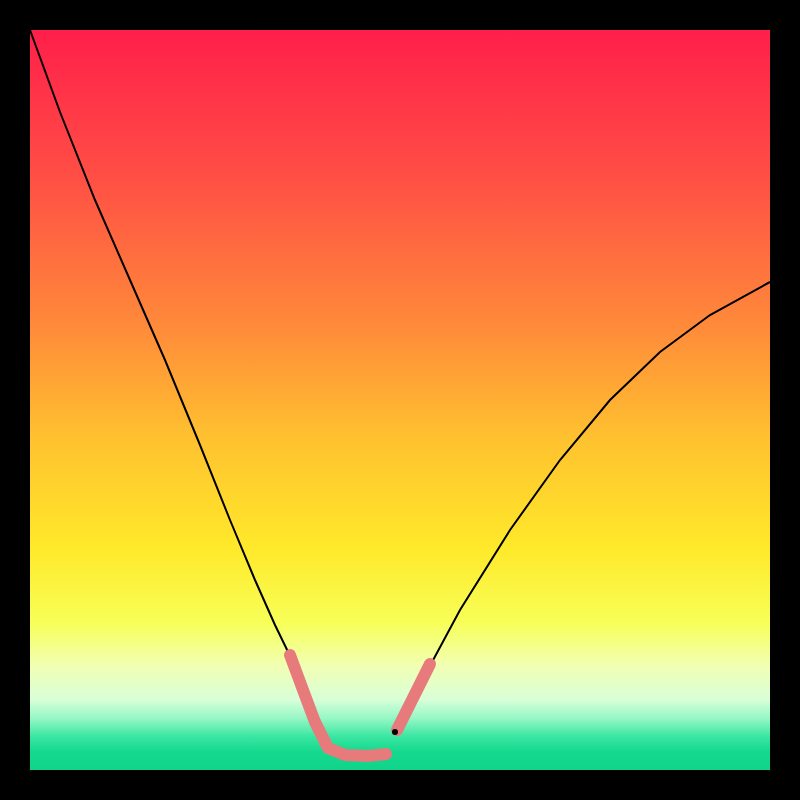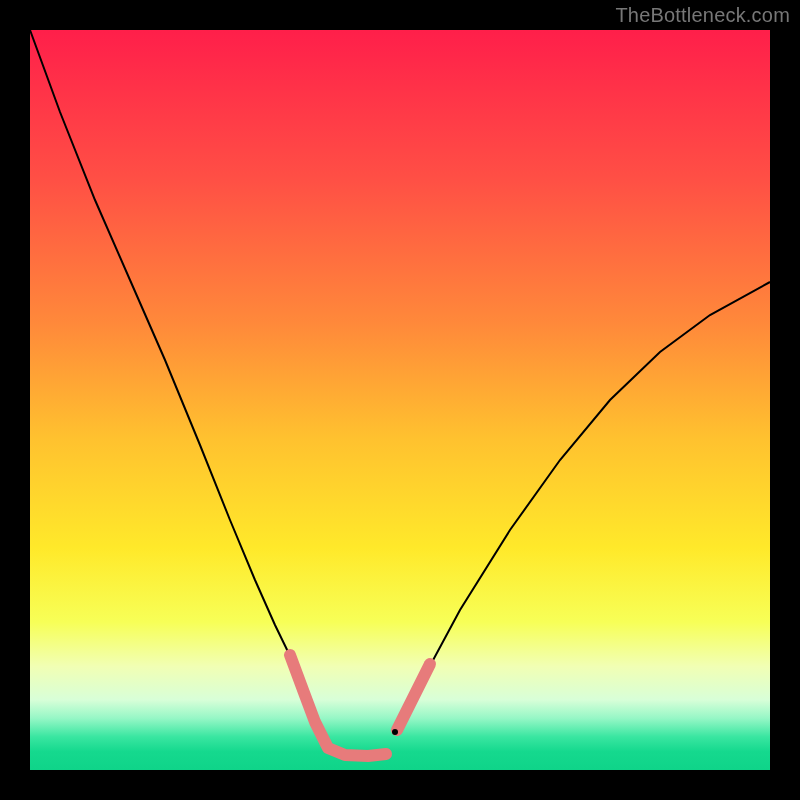--- a/index.html
+++ b/index.html
@@ -50,14 +50,13 @@
           <stop offset="100%" stop-color="#0fd489"></stop>
         </linearGradient>
     </defs>
     <rect id="plot-bg" x="30" y="30" width="740" height="740" fill="url(#bg-grad)"></rect>
     <path id="curve-left" fill="none" d="M30 30 L60 112 L95 200 L130 280 L165 360 L200 445 L230 520 L255 580 L275 625 L292 660 L300 680 L306 696 L312 715 L318 730" stroke="#000000" stroke-width="2"></path>
     <path id="curve-right" fill="none" d="M395 730 L404 715 L413 697 L424 677 L460 610 L510 530 L560 460 L610 400 L660 352 L710 315 L770 282" stroke="#000000" stroke-width="2"></path>
     <path id="overlay-left" fill="none" d="M290 655 L303 690 L315 722 L328 748 L345 755 L368 756 L386 754" stroke="#e77b7b" stroke-width="12" stroke-linecap="round" stroke-linejoin="round"></path>
     <path id="overlay-right" fill="none" d="M397 730 L407 710 L418 688 L430 664" stroke="#e77b7b" stroke-width="12" stroke-linecap="round" stroke-linejoin="round"></path>
     <circle id="marker" cx="395" cy="732" r="3" fill="#000000"></circle>
   </svg>
-  <div class="watermark">TheBottleneck.com</div>
 </div>
 
 </body></html>

